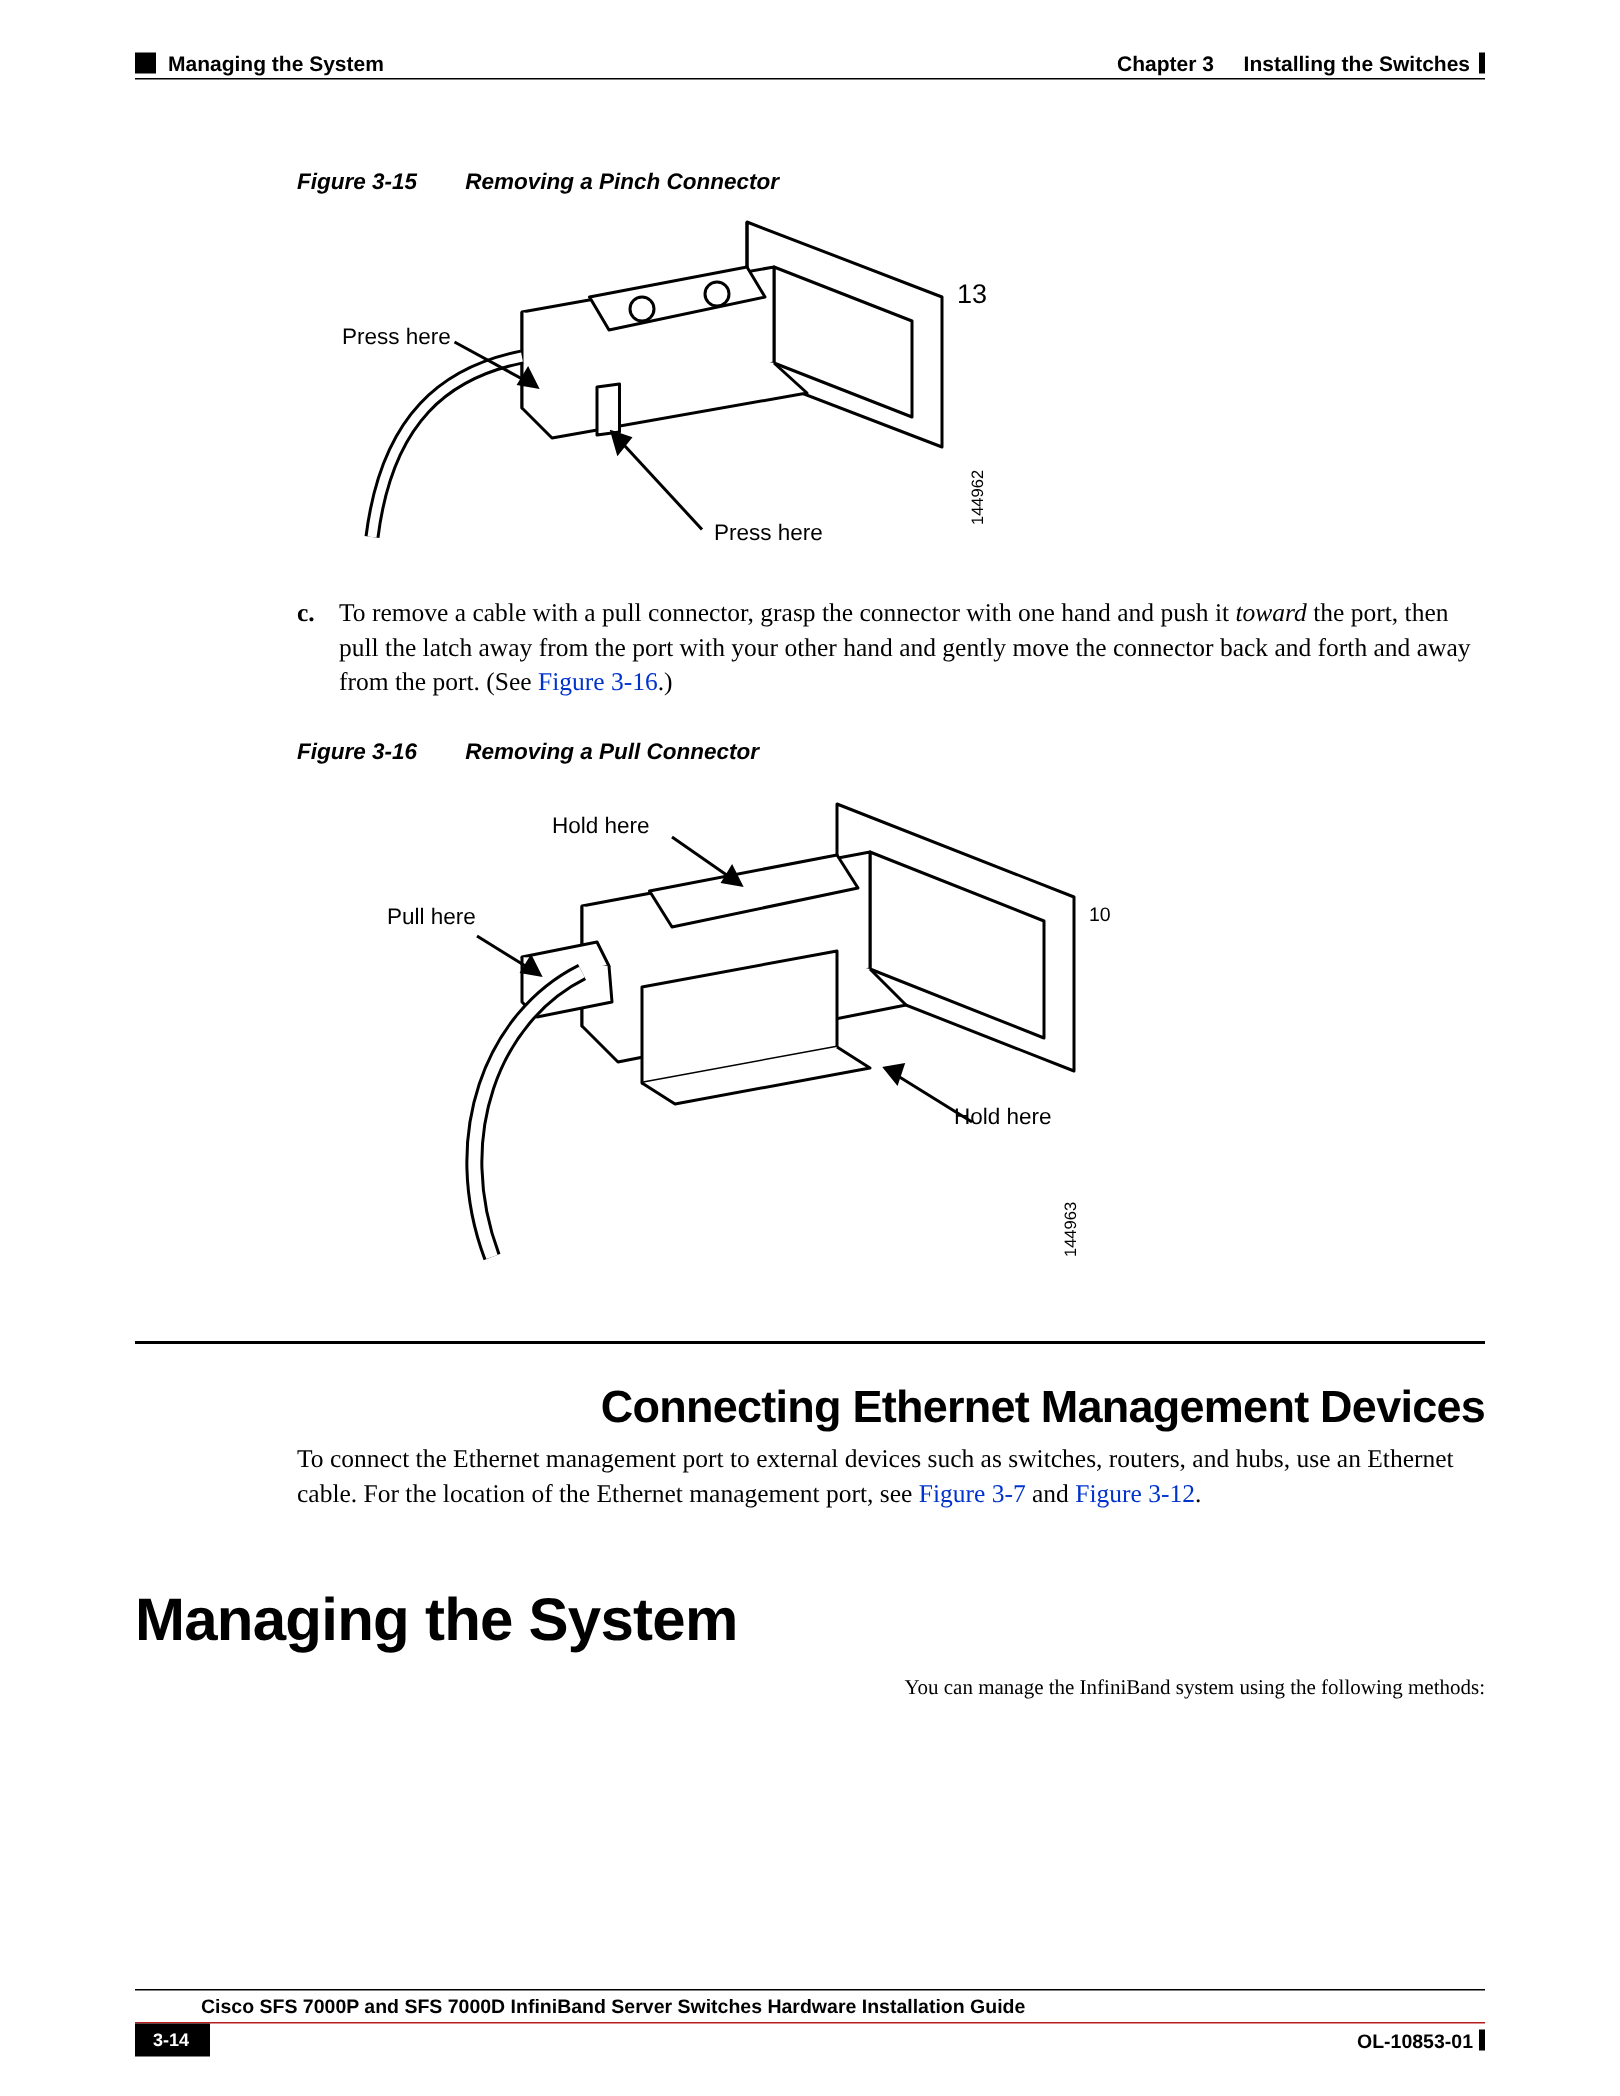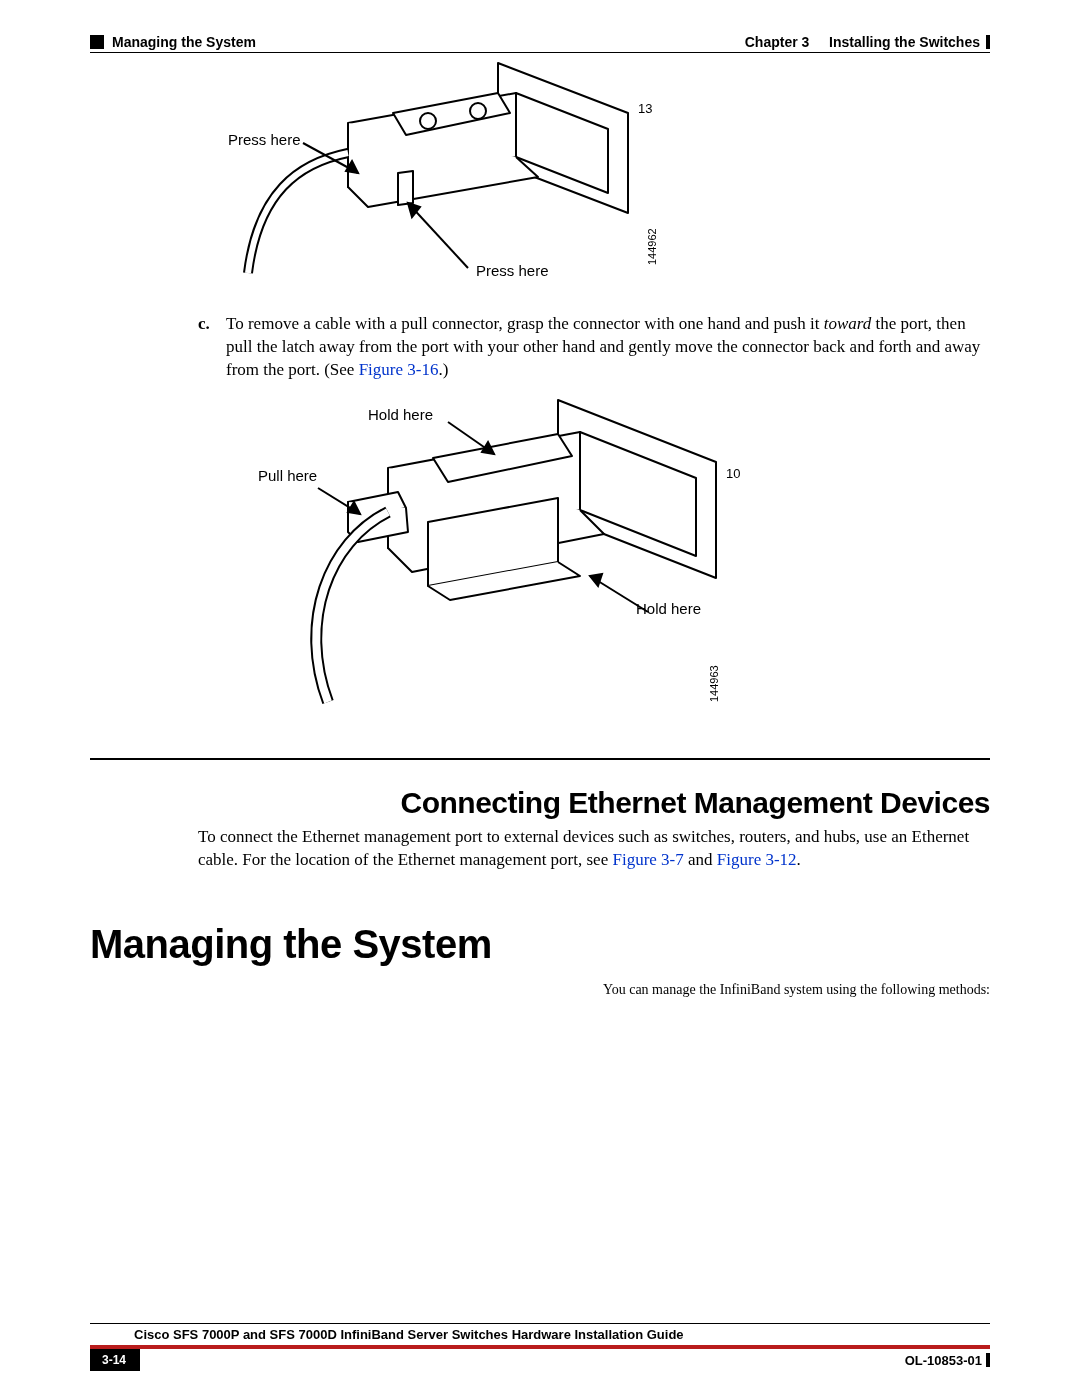--- a/index.html
+++ b/index.html
@@ -117,21 +117,21 @@
 
   .footer {
     position: absolute;
     left: 90px;
     right: 90px;
     bottom: 26px;
     font-family: Arial, Helvetica, sans-serif;
   }
   .footer .guide-row {
     border-top: 1px solid #000;
-    border-bottom: 4px solid #b91c1c;
+    border-bottom: 1px solid #b91c1c;
     padding: 3px 0 3px 44px;
     font-weight: bold;
     font-size: 13px;
   }
   .footer .num-row {
     display: flex;
     justify-content: space-between;
     align-items: center;
     margin-top: 0;
   }
@@ -179,20 +179,24 @@
     </div>
     <div class="right">
       <span>Chapter 3</span>
       <span>&nbsp;&nbsp;</span>
       <span>Installing the Switches</span>
       <span class="vbar"></span>
     </div>
   </div>
   <hr class="hdr-rule">
 
+  <div class="fig-caption">
+    <span class="figno">Figure 3-15</span>
+    <span>Removing a Pinch Connector</span>
+  </div>
 
   <div class="figure-box" style="height:240px;">
     <svg width="560" height="240" viewBox="0 0 560 240">
       <g fill="#fff" stroke="#000" stroke-width="2" stroke-linejoin="round">
 
         <path d="M300 10 L430 60 L430 160 L300 110 Z"></path>
         <path d="M300 10 L300 110"></path>
 
         <path d="M318 40 L410 76 L410 140 L318 104 Z"></path>
 
@@ -212,31 +216,35 @@
 
       <g stroke="#000" stroke-width="2" fill="#000">
         <line x1="105" y1="90" x2="160" y2="120"></line>
         <polygon points="160,120 148,118 154,108"></polygon>
         <line x1="270" y1="215" x2="210" y2="150"></line>
         <polygon points="210,150 222,154 214,164"></polygon>
       </g>
     </svg>
     <span class="flabel" style="left:30px; top:78px;">Press here</span>
     <span class="flabel" style="left:278px; top:209px;">Press here</span>
-    <span class="flabel" style="left:440px; top:48px; font-size:13px;">13</span>
+    <span class="flabel" style="left:440px; top:48px; font-size:18px;">13</span>
     <span class="vnum" style="left:448px; top:212px;">144962</span>
   </div>
 
   <div class="step-row">
     <div class="marker">c.</div>
     <div class="txt">
       <span>To remove a cable with a pull connector, grasp the connector with one hand and push it </span><em>toward</em><span> the port, then pull the latch away from the port with your other hand and gently move the connector back and forth and away from the port. (See </span><span class="xref">Figure 3-16</span><span>.)</span>
     </div>
   </div>
 
+  <div class="fig-caption" style="margin-top:26px;">
+    <span class="figno">Figure 3-16</span>
+    <span>Removing a Pull Connector</span>
+  </div>
 
   <div class="figure-box" style="height:340px;">
     <svg width="600" height="340" viewBox="0 0 600 340">
       <g fill="#fff" stroke="#000" stroke-width="2" stroke-linejoin="round">
 
         <path d="M360 18 L518 80 L518 196 L360 134 Z"></path>
 
         <path d="M382 50 L498 96 L498 174 L382 128 Z"></path>
 
         <path d="M190 86 L382 50 L382 128 L190 166 Z"></path>

